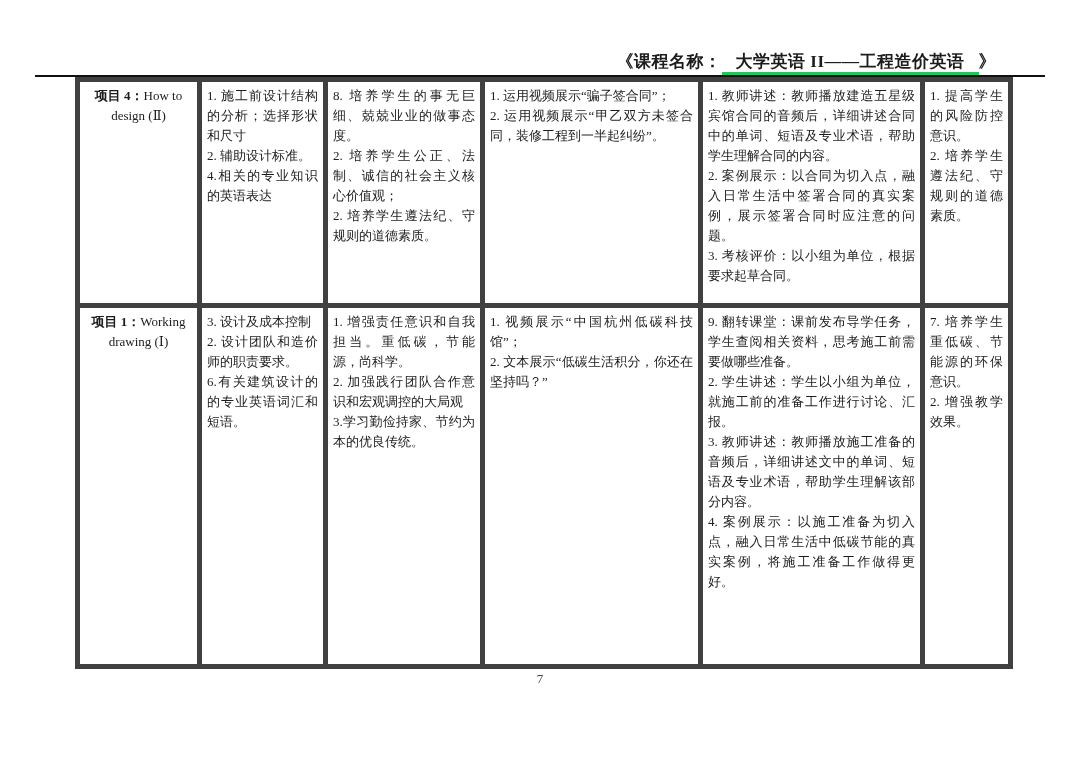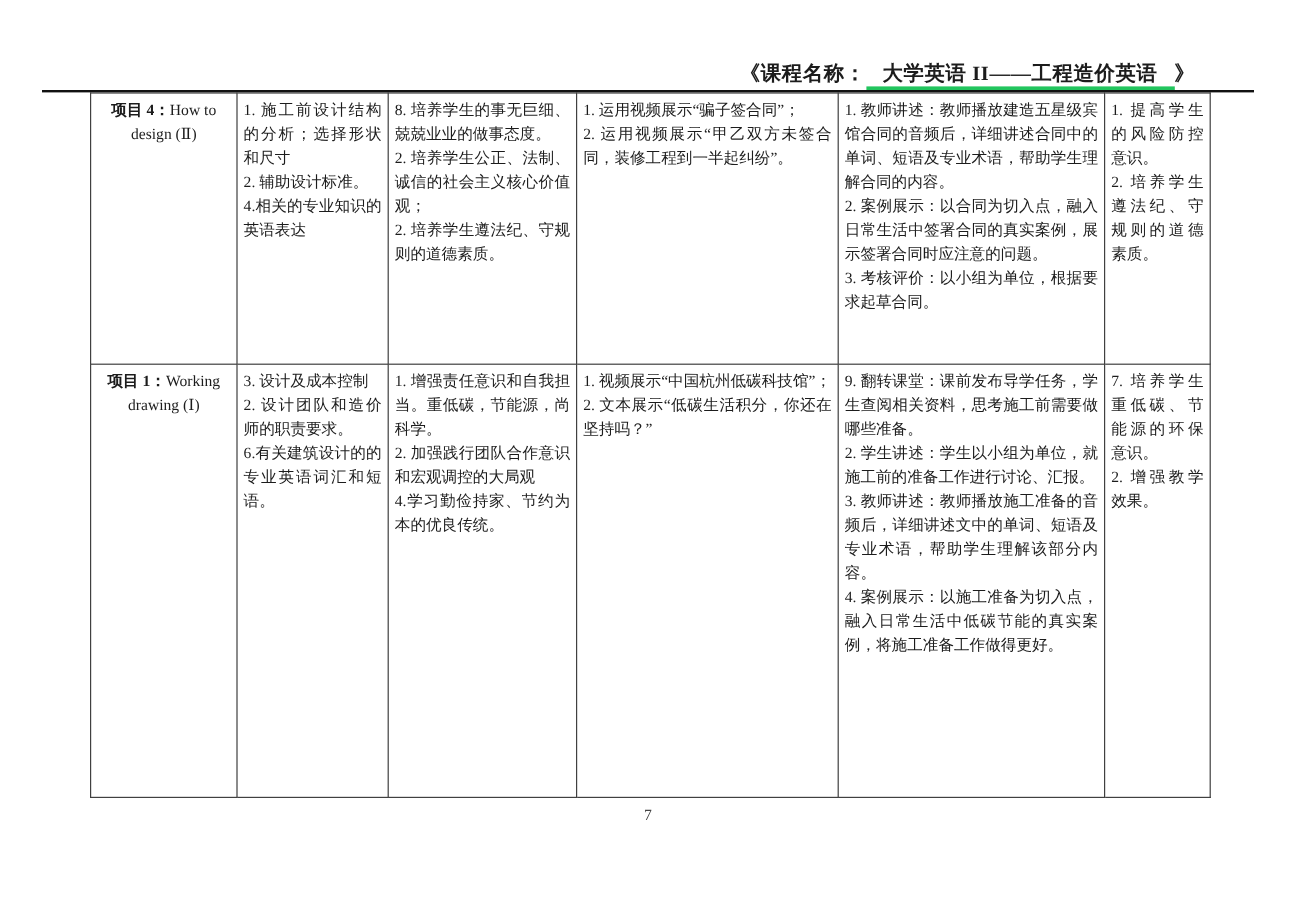--- a/index.html
+++ b/index.html
@@ -21,41 +21,41 @@
   .doc-header {
     position: absolute;
     top: 50px;
     right: 84px;
     font-size: 17px;
     font-weight: bold;
     white-space: nowrap;
     letter-spacing: 0.5px;
   }
   .doc-header .underlined {
-    border-bottom: 4px solid #22c55e;
+    border-bottom: 6px solid #22c55e;
     padding: 0 14px 1px 14px;
   }
   .header-rule {
     position: absolute;
     top: 75px;
     left: 35px;
     width: 1010px;
     height: 2px;
     background: #111;
   }
   table.syllabus {
     position: absolute;
     left: 75px;
     top: 77px;
     border-collapse: collapse;
     table-layout: fixed;
     width: 933px;
   }
   table.syllabus td {
-    border: 1px solid #404040;
+    border: 5px solid #404040;
     vertical-align: top;
     padding: 4px 5px;
     font-size: 13px;
     line-height: 20px;
   }
   td.project-cell {
     vertical-align: middle;
     text-align: center;
     font-size: 15px;
     line-height: 24px;
@@ -132,21 +132,21 @@
           <span class="proj-label">项目 1：</span><span class="proj-name">Working drawing (Ⅰ)</span>
         </td>
         <td>
             <div class="cell-item">3. 设计及成本控制</div>
             <div class="cell-item">2. 设计团队和造价师的职责要求。</div>
             <div class="cell-item">6.有关建筑设计的的专业英语词汇和短语。</div>
           </td>
         <td>
             <div class="cell-item">1. 增强责任意识和自我担当。重低碳，节能源，尚科学。</div>
             <div class="cell-item">2.  加强践行团队合作意识和宏观调控的大局观</div>
-            <div class="cell-item">4.学习勤俭持家、节约为本的优良传统。</div>
+            <div class="cell-item">3.学习勤俭持家、节约为本的优良传统。</div>
           </td>
         <td>
             <div class="cell-item">1.  视频展示“中国杭州低碳科技馆”；</div>
             <div class="cell-item">2. 文本展示“低碳生活积分，你还在坚持吗？”</div>
           </td>
         <td>
             <div class="cell-item">9.  翻转课堂：课前发布导学任务，学生查阅相关资料，思考施工前需要做哪些准备。</div>
             <div class="cell-item">2.  学生讲述：学生以小组为单位，就施工前的准备工作进行讨论、汇报。</div>
             <div class="cell-item">3.  教师讲述：教师播放施工准备的音频后，详细讲述文中的单词、短语及专业术语，帮助学生理解该部分内容。</div>
             <div class="cell-item">4.  案例展示：以施工准备为切入点，融入日常生活中低碳节能的真实案例，将施工准备工作做得更好。</div>

